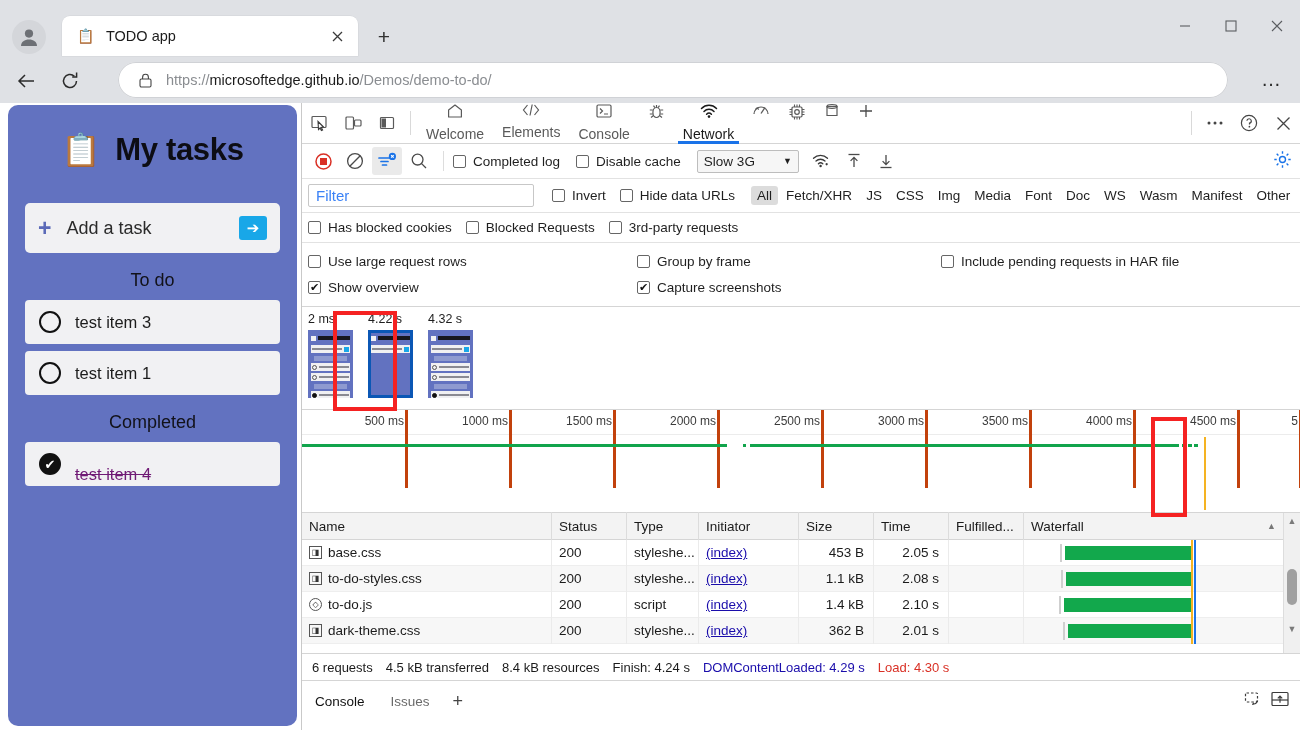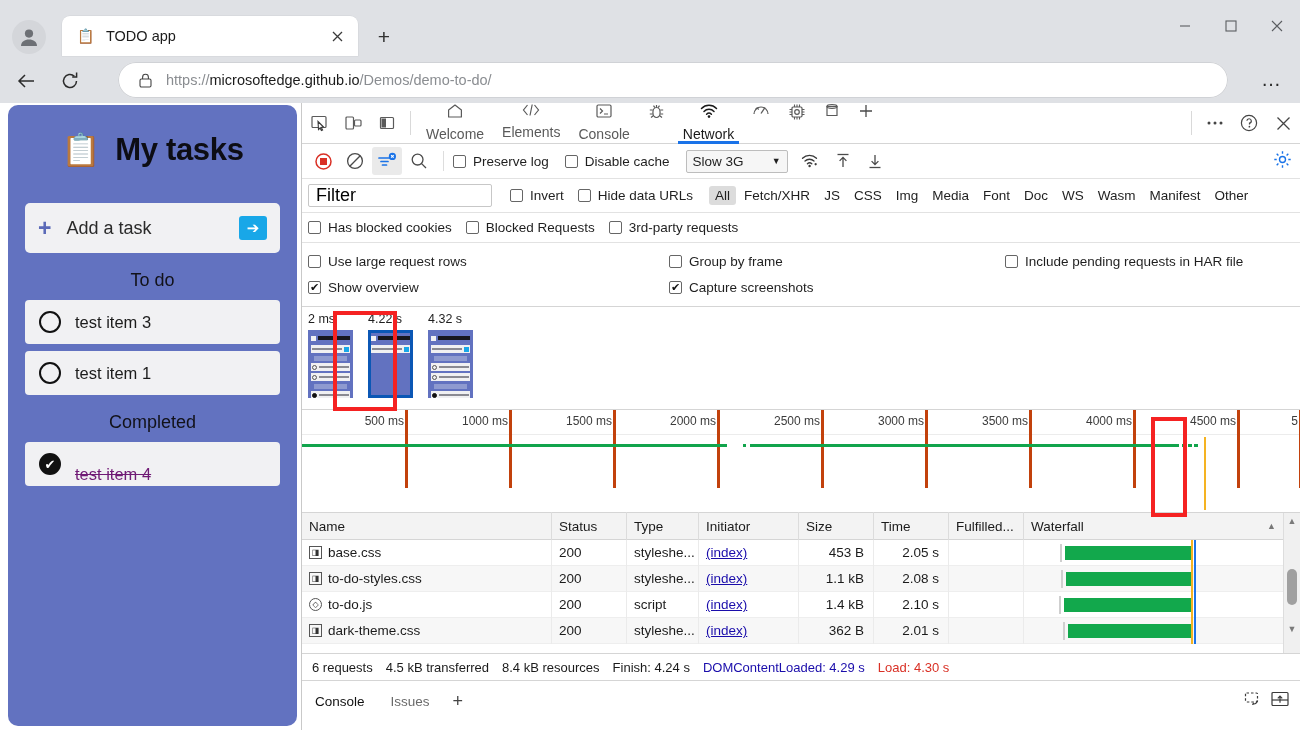--- a/index.html
+++ b/index.html
@@ -99,30 +99,30 @@
   .box { width: 13px; height: 13px; border: 1px solid #666; border-radius: 2px; background: #fff; flex: none; display: flex; align-items: center; justify-content: center; }
   .box.on { background: #fff; color: #111; font-size: 11px; line-height: 1; }
   .throttle {
     height: 23px; min-width: 102px; border: 1px solid #bdbdbd; background: #f6f6f6; border-radius: 2px;
     display: flex; align-items: center; justify-content: space-between; padding: 0 6px; font-size: 13.5px; color: #1f1f1f;
   }
   .gear { margin-left: auto; margin-right: 8px; color: #1a73e8; }
 
   .dt-filter { height: 34px; display: flex; align-items: center; padding-left: 6px; border-bottom: 1px solid #e2e2e2; }
   .filter-input {
-    width: 184px; height: 23px; border: 1px solid #c7c7c7; background: #fff; border-radius: 2px;
-    font-size: 18px; color: #000000; padding: 0 7px; display: flex; align-items: center;
+    width: 226px; height: 23px; border: 1px solid #c7c7c7; background: #fff; border-radius: 2px;
+    font-size: 15px; color: #3b82f6; padding: 0 7px; display: flex; align-items: center;
   }
   .types { display: flex; gap: 2px; margin-left: 2px; }
   .type { font-size: 13.5px; color: #1f1f1f; padding: 2px 6px; border-radius: 3px; }
   .type.sel { background: #dcdcdc; }
 
   .dt-row2 { height: 30px; display: flex; align-items: center; padding-left: 6px; border-bottom: 1px solid #e2e2e2; }
   .dt-prefs { border-bottom: 1px solid #d5d5d5; padding: 5px 0 6px 6px; }
-  .pref-line { display: flex; align-items: center; height: 26px; gap: 32px; }
+  .pref-line { display: flex; align-items: center; height: 26px; }
   .pref-c1 { width: 315px; }
   .pref-c2 { width: 290px; }
 
   
   .filmstrip { height: 103px; border-bottom: 1px solid #d5d5d5; display: flex; align-items: flex-start; padding-left: 4px; position: relative; background: #fff; }
   .frame { width: 58px; margin-right: 2px; padding-top: 5px; }
   .frame-time { font-size: 12.5px; color: #1f1f1f; text-align: left; padding-left: 2px; height: 18px; }
   .thumb { width: 45px; height: 68px; background: #6272c0; margin-left: 2px; position: relative; overflow: hidden; }
   .thumb.selected { outline: 3px solid #0b57b5; outline-offset: -3px; }
   .th-head { height: 10px; margin: 3px 3px 0 3px; background: #6272c0; display: flex; align-items: center; gap: 2px; }
@@ -417,21 +417,21 @@
         </div>
         <div class="tb-btn">
           <svg width="18" height="18" viewBox="0 0 18 18">
               <circle cx="7.6" cy="7.6" r="5.4" fill="none" stroke="#4a4a4a" stroke-width="1.3"></circle>
               <path d="M11.6 11.6L16 16" stroke="#4a4a4a" stroke-width="1.3"></path>
             </svg>
         </div>
         <div class="tb-vsep"></div>
         <label class="cbx">
           <span class="box"></span>
-          <span>Preserve log</span>
+          <span>Completed log</span>
         </label>
         <label class="cbx">
           <span class="box"></span>
           <span>Disable cache</span>
         </label>
         <div class="throttle">
           <span>Slow 3G</span>
           <span style="font-size:9px;margin-left:18px;">▼</span>
         </div>
         <div class="tb-btn" style="margin-left:6px">

